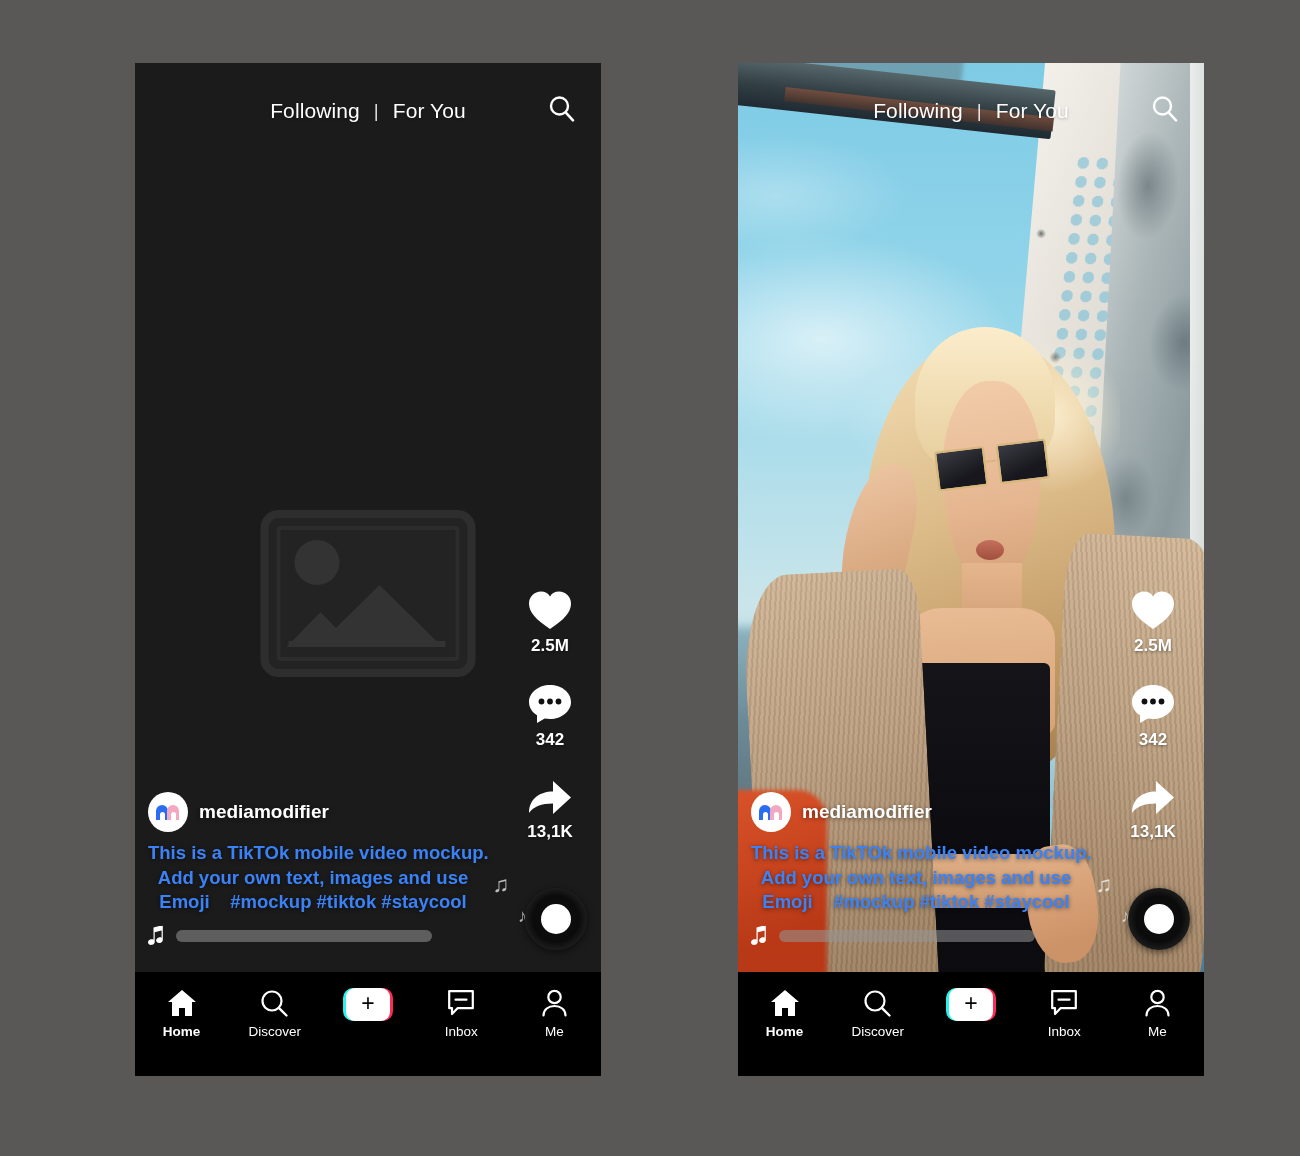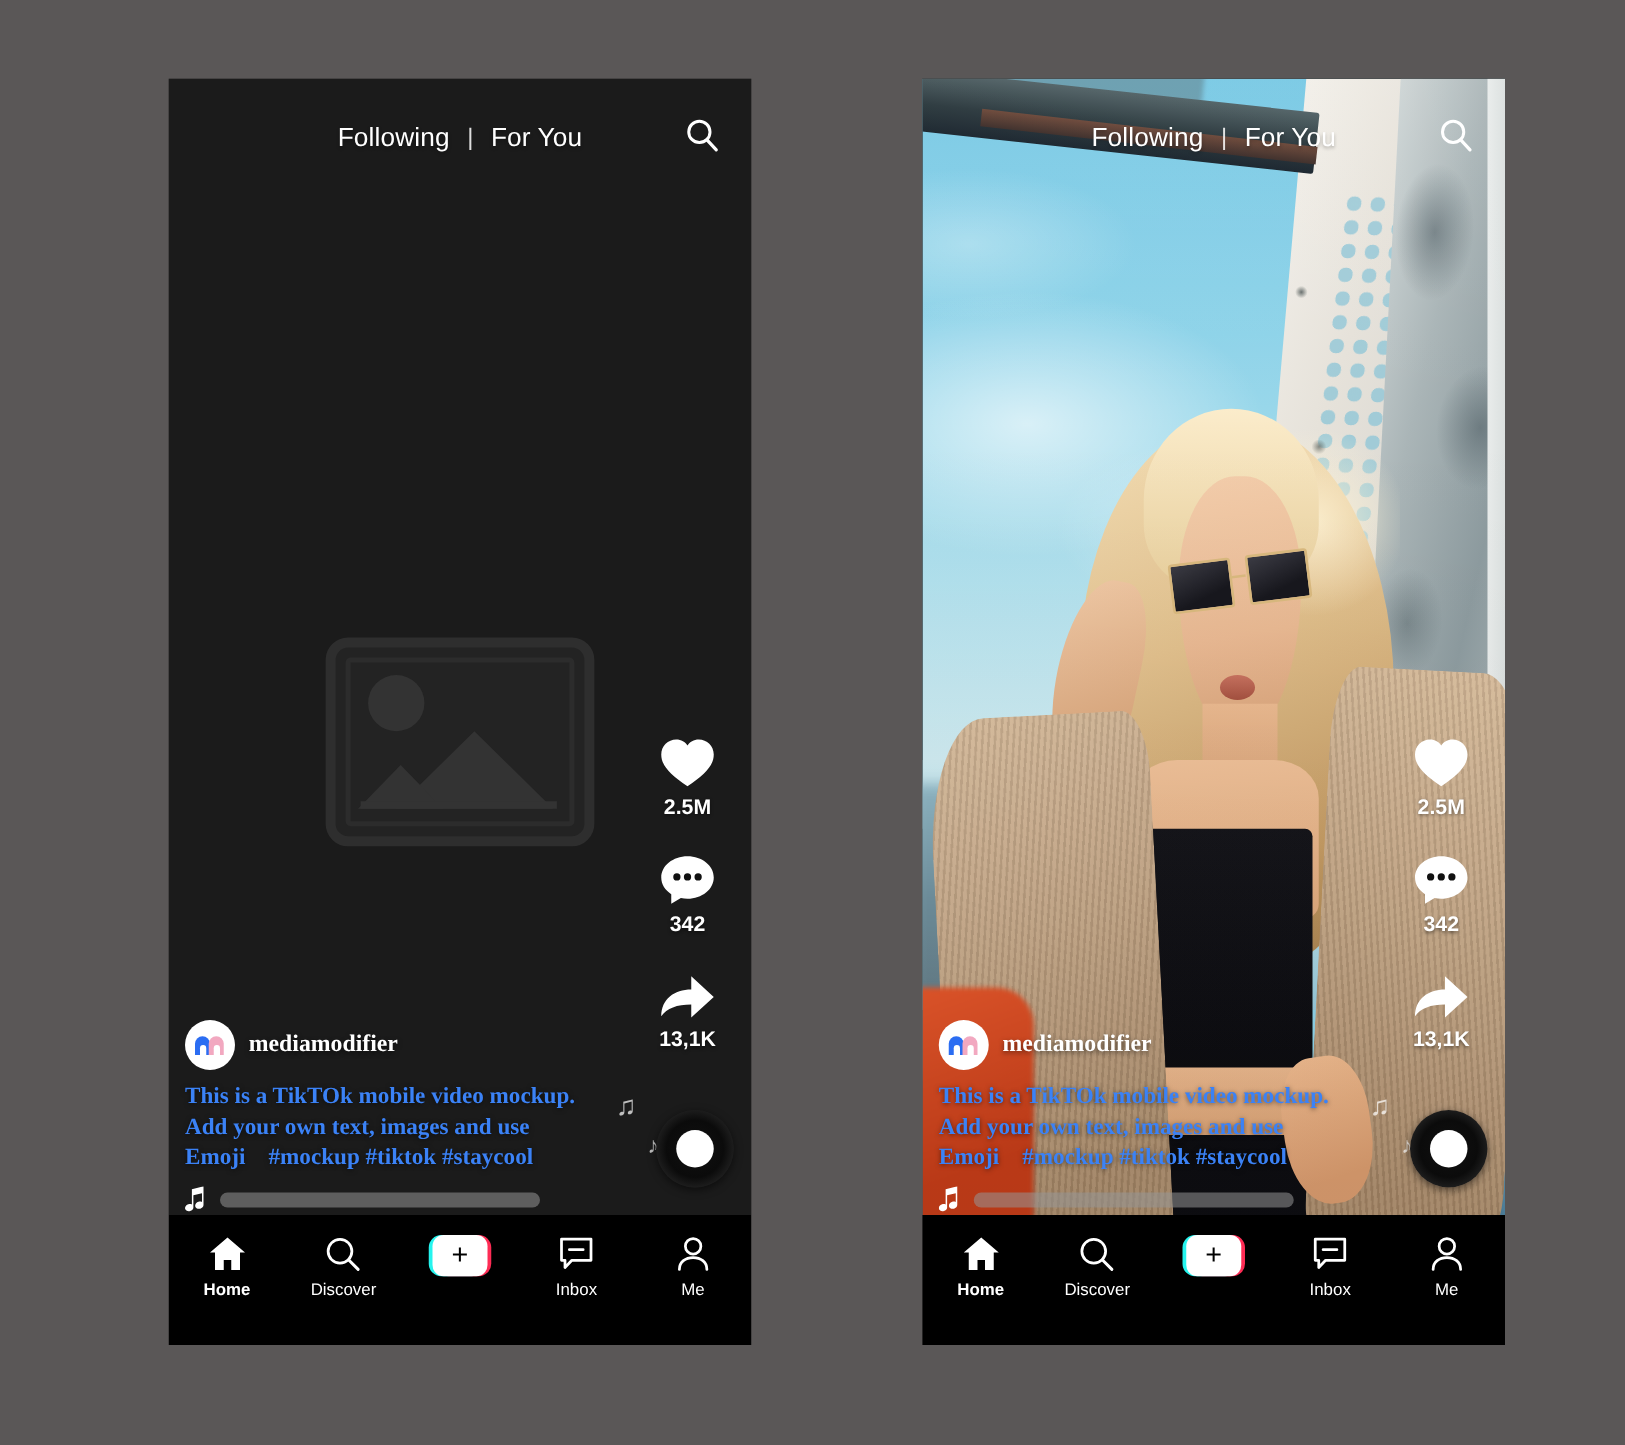--- a/index.html
+++ b/index.html
@@ -27,20 +27,21 @@
   #phone-left  { left: 135px; background: #191919; }
   #phone-right { left: 738px; background: #0a0a0a; }
 
   
   .stage {
     position: absolute;
     left: 0; top: 0;
     width: 466px;
     height: 909px;
     overflow: hidden;
+    text-align: center;
   }
   #phone-left .stage { background: #1b1b1b; }
 
   
   .photo { position: absolute; inset: 0; overflow: hidden; background: #8fd3e8; }
 
   .sky {
     position: absolute; left: 0; top: 0; width: 100%; height: 66%;
     background:
       radial-gradient(ellipse 60% 26% at 18% 46%, rgba(255,255,255,.62), rgba(255,255,255,0) 68%),
@@ -283,22 +284,21 @@
   .action { display: flex; flex-direction: column; align-items: center; margin-bottom: 26px; }
   .action:last-child { margin-bottom: 0; }
   .action-count {
     color: #fff; font-size: 17px; font-weight: 700; margin-top: 4px;
     text-shadow: 0 1px 3px rgba(0,0,0,.45);
   }
 
   
   .caption-block {
     position: absolute; left: 13px; bottom: 0; width: 330px; z-index: 6;
-    padding-bottom: 2px;
-    font-family: Liberation Serif, serif;
+    padding-bottom: 26px;
   }
   .user-row { display: flex; align-items: center; gap: 11px; margin-bottom: 9px; }
   .avatar {
     width: 40px; height: 40px; border-radius: 50%; background: #fff;
     display: flex; align-items: center; justify-content: center;
     position: relative; flex: none;
   }
   .avatar-m { position: relative; width: 24px; height: 15px; }
   .avatar-m .arch {
     position: absolute; bottom: 0; width: 12px; height: 15px;

